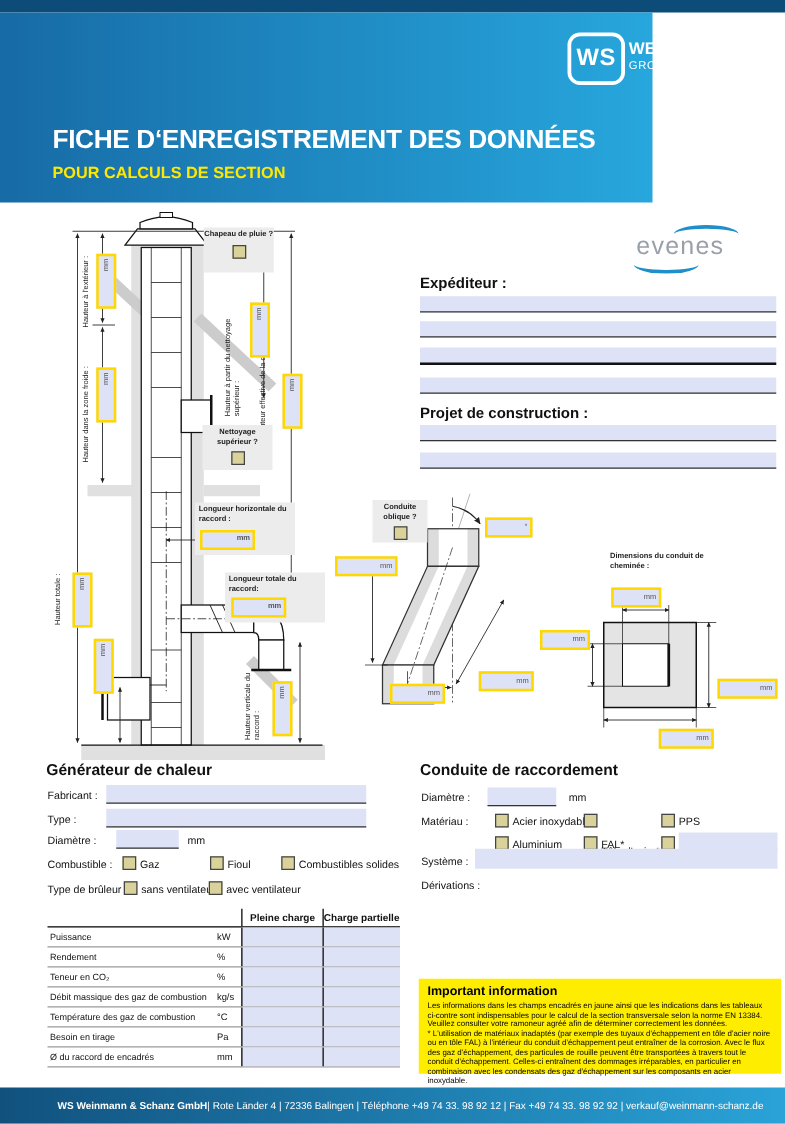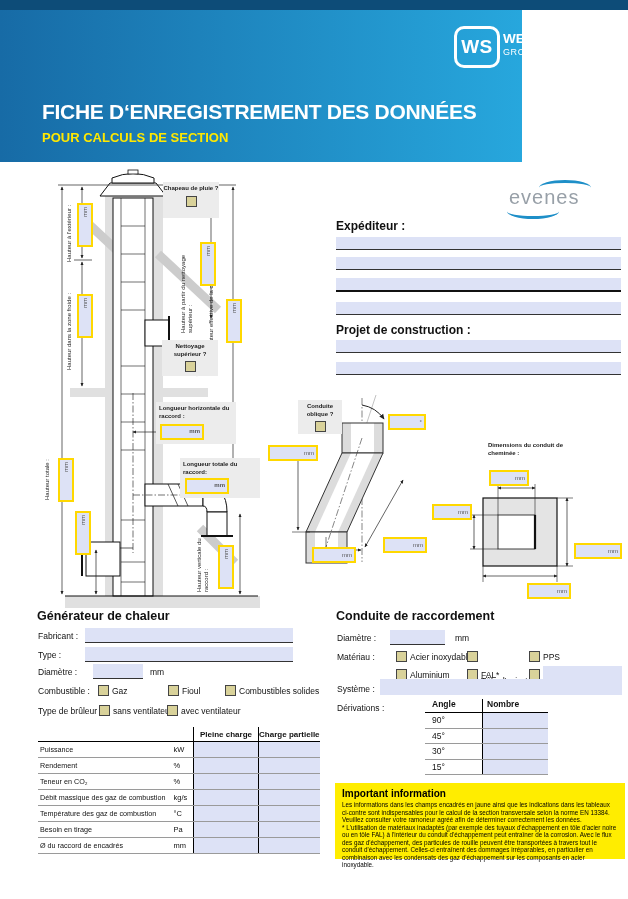--- a/index.html
+++ b/index.html
@@ -396,43 +396,25 @@
   <div class="flabel" style="left:410px; top:670px;">Aluminium</div>
   <span class="cb" style="left:467px; top:669px;"></span>
   <div class="flabel" style="left:481px; top:670px;">FAL*</div>
   <span class="cb" style="left:529px; top:669px;"></span>
   <div class="field" style="left:543px; top:666px; width:79px; height:15px;"></div>
 
   <div class="flabel" style="left:337px; top:684px;text-align:right;">Système :</div>
   <div class="field" style="left:380px; top:679px; width:242px; height:16px;"></div>
 
   <div class="flabel" style="left:337px; top:703px;">Dérivations :</div>
-  <div class="atable">
-    <div class="hdr">
-      <div class="c-a">Angle</div>
-      <div class="c-n">Nombre</div>
-    </div>
-    <div class="row">
-      <div class="c-a">90°</div>
-      <div class="c-n"></div>
-    </div>
-    <div class="row">
-      <div class="c-a">45°</div>
-      <div class="c-n"></div>
-    </div>
-    <div class="row">
-      <div class="c-a">30°</div>
-      <div class="c-n"></div>
-    </div>
-    <div class="row">
-      <div class="c-a">15°</div>
-      <div class="c-n"></div>
-    </div>
-  </div>
 
   <div class="info">
     <h4>Important information</h4>
     <p>Les informations dans les champs encadrés en jaune ainsi que les indications dans les tableaux ci-contre sont indispensables pour le calcul de la section transversale selon la norme EN 13384. Veuillez consulter votre ramoneur agréé afin de déterminer correctement les données.</p>
     <p>* L'utilisation de matériaux inadaptés (par exemple des tuyaux d'échappement en tôle d'acier noire ou en tôle FAL) à l'intérieur du conduit d'échappement peut entraîner de la corrosion. Avec le flux des gaz d'échappement, des particules de rouille peuvent être transportées à travers tout le conduit d'échappement. Celles-ci entraînent des dommages irréparables, en particulier en combinaison avec les condensats des gaz d'échappement sur les composants en acier inoxydable.</p>
   </div>
 
+  <div class="footer">
+    <span style="font-weight:bold;">WS Weinmann &amp; Schanz GmbH</span>
+    <span> | Rote Länder 4 | 72336 Balingen | Téléphone +49 74 33. 98 92 12 | Fax +49 74 33. 98 92 92  | verkauf@weinmann-schanz.de</span>
+  </div>
 
 </div>
 
 </body></html>

